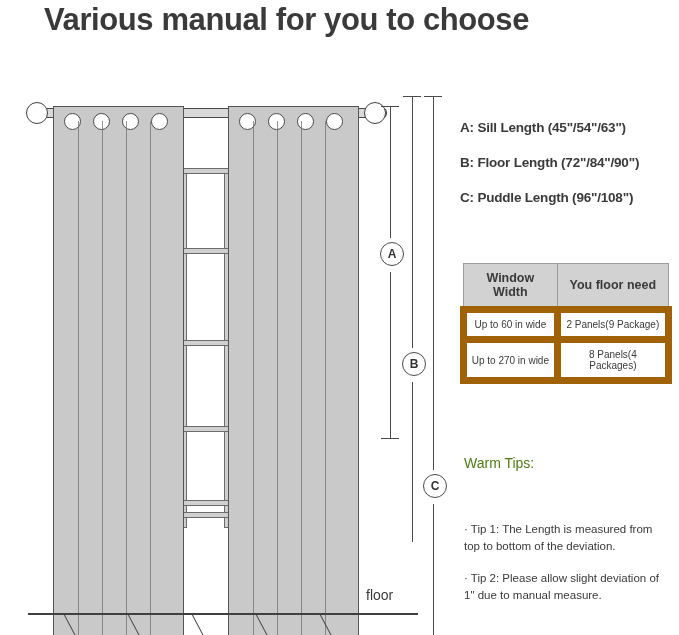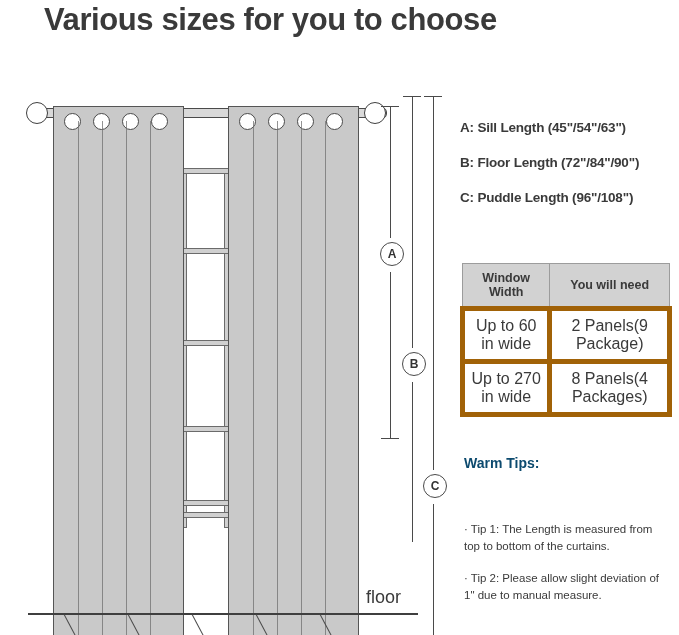--- a/index.html
+++ b/index.html
@@ -58,52 +58,52 @@
   .cap{position:absolute;height:1.4px;background:#4a4a4a;}
 
   .badge{
     position:absolute;width:22px;height:22px;border-radius:50%;
     border:1.5px solid #4a4a4a;background:#ffffff;
     font-size:12px;font-weight:bold;color:#333;
     display:flex;align-items:center;justify-content:center;
   }
 
   .floor-label{
-    position:absolute;left:366px;top:527px;font-size:18px;color:#3a3a3a;
+    position:absolute;left:366px;top:527px;font-size:14px;color:#3a3a3a;
   }
   .floorline{position:absolute;left:28px;top:553px;width:390px;height:1.6px;background:#3f3f3f;}
   .board{position:absolute;height:1.3px;background:#4a4a4a;transform-origin:left center;}
 
   
   .legend{position:absolute;left:460px;top:120px;width:215px;}
   .legend div{font-size:13.5px;font-weight:bold;color:#3a3a3a;margin-bottom:20px;letter-spacing:-0.2px;}
 
   table.sizes{
     position:absolute;left:460px;top:263px;width:212px;
     border-collapse:collapse;font-size:11px;
   }
   table.sizes th{
     background:#d2d2d2;border:1px solid #9c9c9c;
     font-size:12.5px;font-weight:bold;color:#3a3a3a;
     padding:7px 4px;text-align:center;
   }
   table.sizes td{
-    border:5px solid #a16207;padding:6px 4px;text-align:center;color:#3a3a3a;font-size:16px;
-  }
-
-  .tips-title{position:absolute;left:464px;top:455px;font-size:14px;font-weight:bold;color:#0c4a6e;}
+    border:7px solid #a16207;padding:6px 4px;text-align:center;color:#3a3a3a;font-size:10px;
+  }
+
+  .tips-title{position:absolute;left:464px;top:455px;font-size:14px;font-weight:normal;color:#4d7c0f;}
   .tip{position:absolute;font-size:11.5px;color:#3a3a3a;line-height:1.45;width:205px;}
   .tip .dot{color:#3a3a3a;}
   #tip1{left:464px;top:521px;}
   #tip2{left:464px;top:570px;}
 </style>
 </head>
 <body>
 
-<div class="title">Various sizes for you to choose</div>
+<div class="title">Various manual for you to choose</div>
 
 <div class="diagram">
 
   <div class="window">
     <div class="side" style="left:0;"></div>
     <div class="side" style="right:0;"></div>
     <div class="bar" style="top:0;"></div>
     <div class="bar" style="top:80px;"></div>
     <div class="bar" style="top:172px;"></div>
     <div class="bar" style="top:258px;"></div>
@@ -168,36 +168,36 @@
 <div class="legend">
   <div>A: Sill Length (45"/54"/63")</div>
   <div>B: Floor Length (72"/84"/90")</div>
   <div>C: Puddle Length (96"/108")</div>
 </div>
 
 <table class="sizes">
   <thead>
     <tr>
       <th>Window Width</th>
-      <th>You will need</th>
+      <th>You floor need</th>
     </tr>
   </thead>
   <tbody>
     <tr>
       <td>Up to 60 in wide</td>
       <td>2 Panels(9 Package)</td>
     </tr>
     <tr>
       <td>Up to 270 in wide</td>
       <td>8 Panels(4 Packages)</td>
     </tr>
   </tbody>
 </table>
 
 <div class="tips-title">Warm Tips:</div>
 <div class="tip" id="tip1">
   <span class="dot">·</span>
-  <span>Tip 1: The Length is measured from top to bottom of the curtains.</span>
+  <span>Tip 1: The Length is measured from top to bottom of the deviation.</span>
 </div>
 <div class="tip" id="tip2">
   <span class="dot">·</span>
   <span>Tip 2:  Please allow slight deviation of 1" due to manual measure.</span>
 </div>
 
 </body></html>

